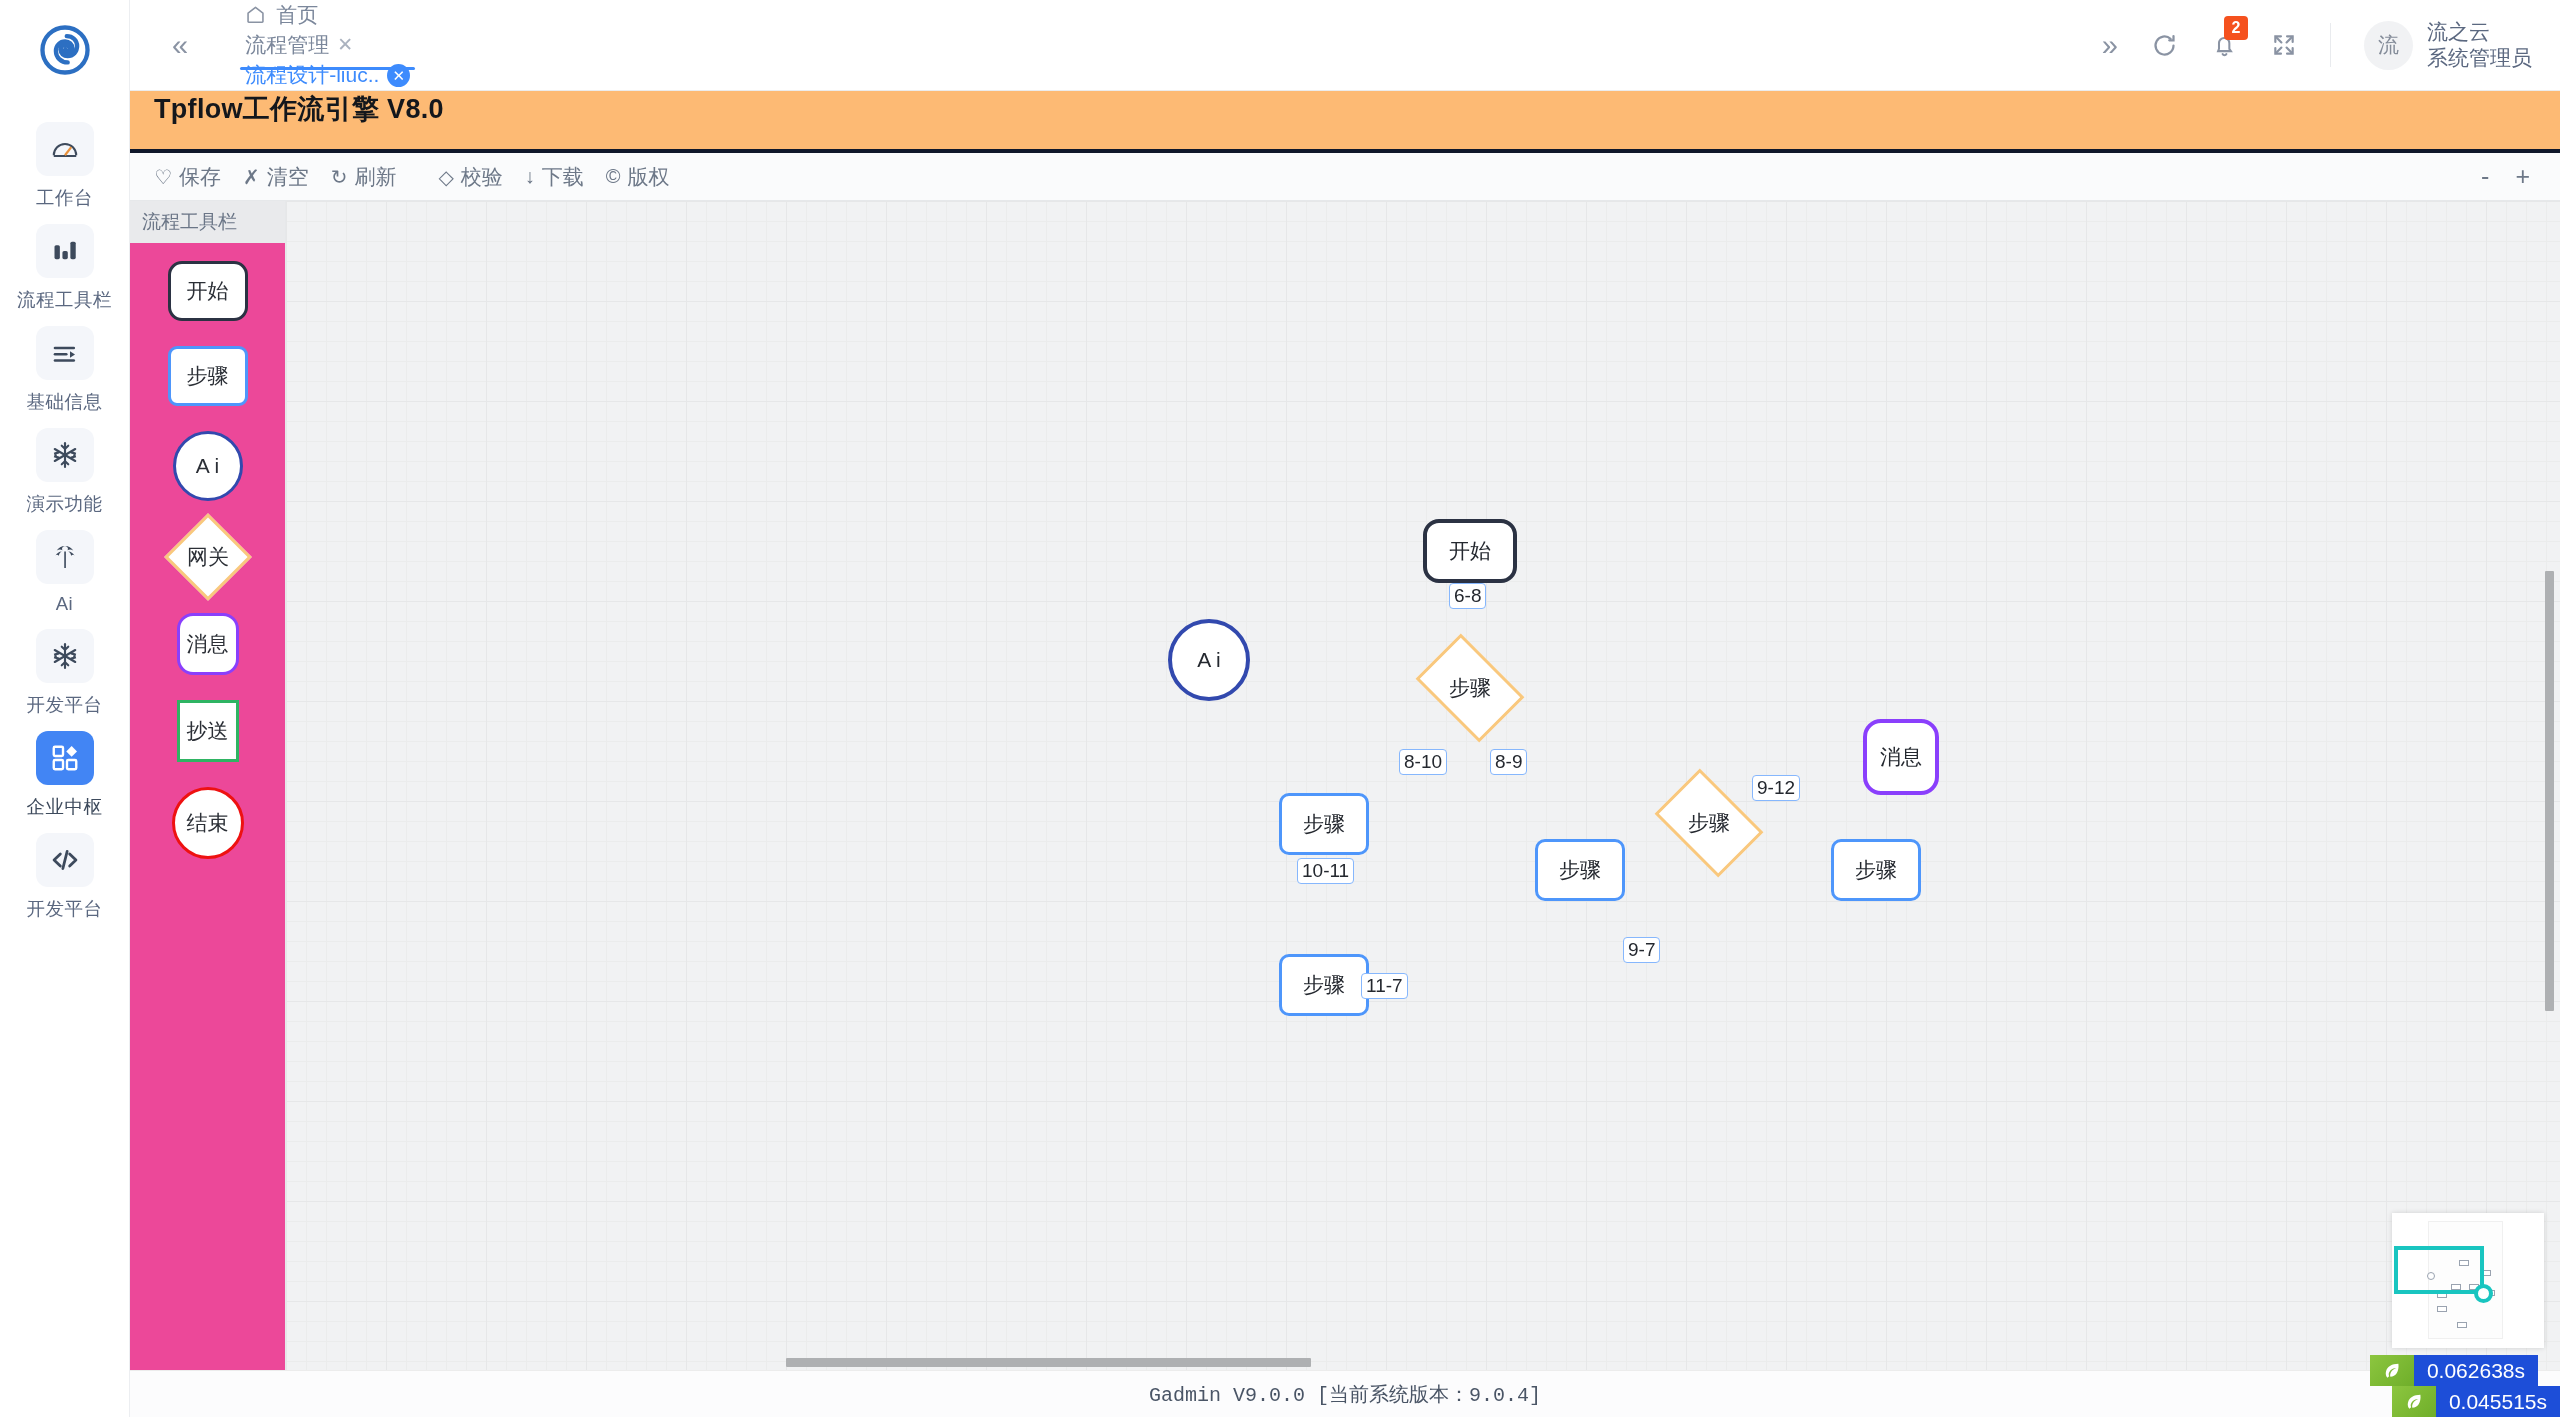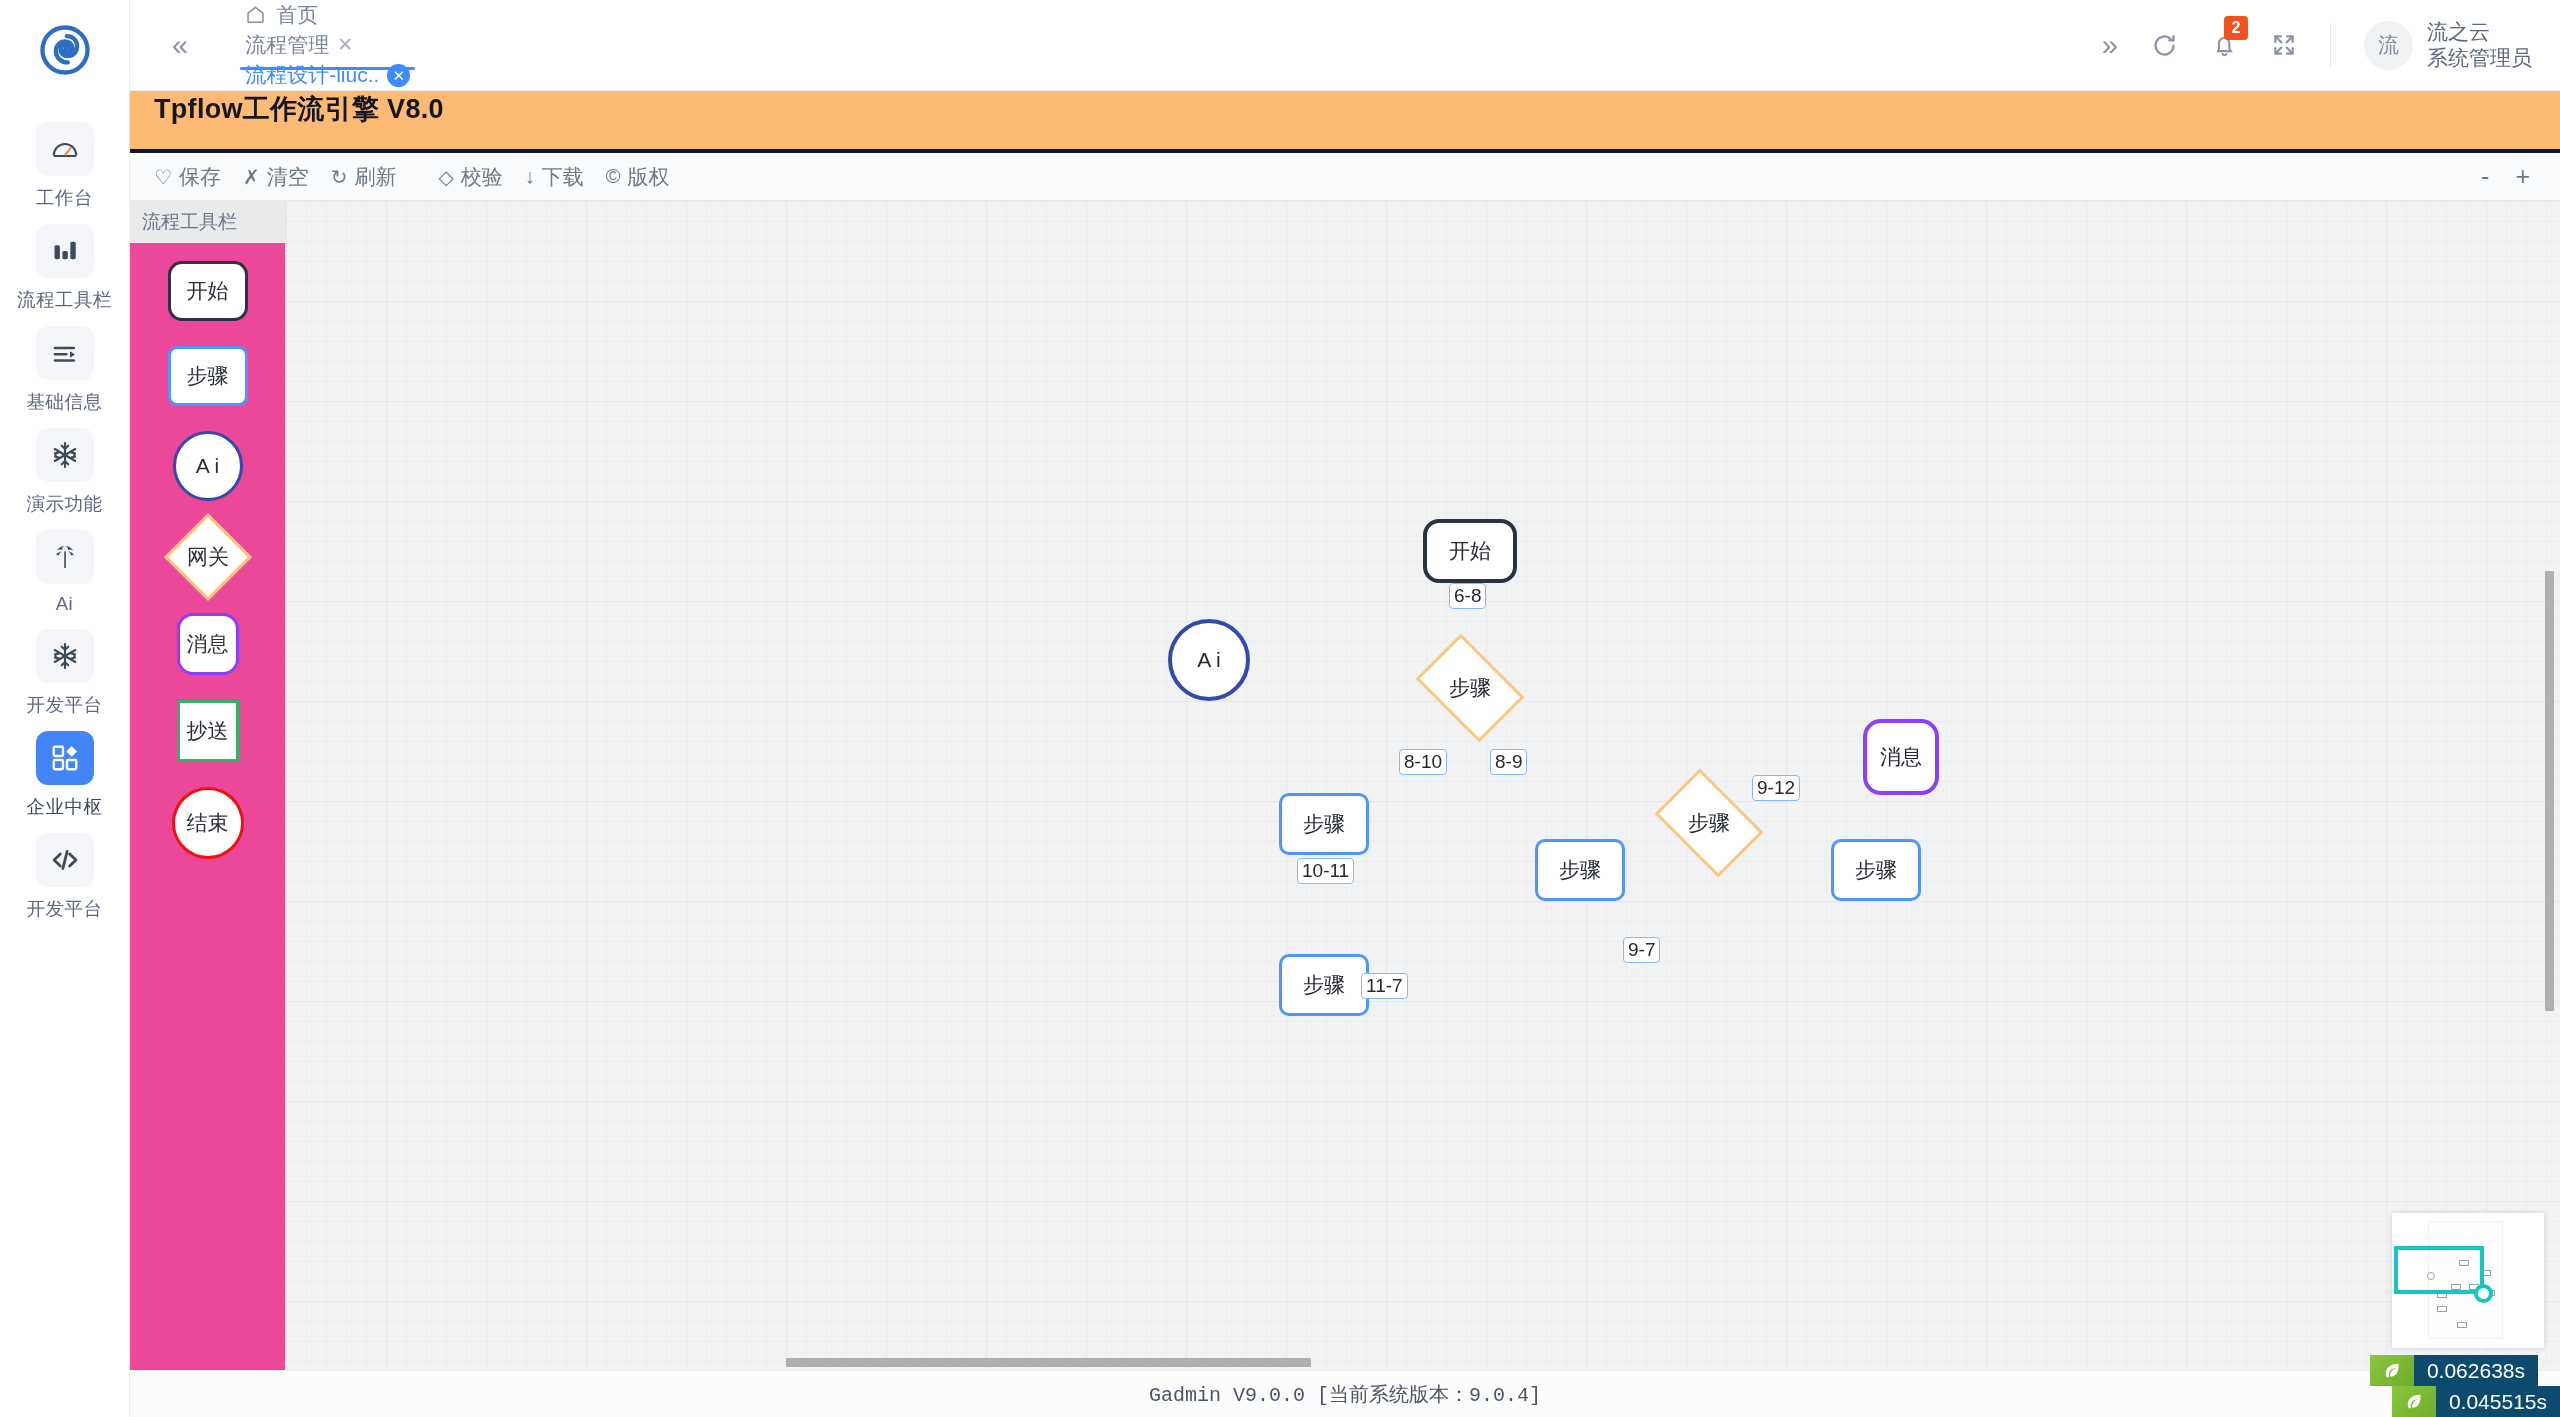--- a/index.html
+++ b/index.html
@@ -182,21 +182,21 @@
     height: 47px; background: #fcfcfd; border-top: 1px solid #ececec;
     display: flex; align-items: center; justify-content: center;
     font-size: 20px; color: #4a5costello; color: #4a5566; font-family: Liberation Mono, monospace;
   }
 
   
   .perf { position: absolute; right: 0; bottom: 0; display: flex; flex-direction: column; z-index: 40; }
   .perf-row { display: flex; align-items: center; height: 31px; }
   .perf-row.r2 { margin-left: 22px; }
   .perf-icon { width: 44px; height: 31px; background: linear-gradient(135deg,#8cc63f 0%,#6fae2a 100%); display: flex; align-items: center; justify-content: center; }
-  .perf-time { background: #0c4a6e; color: #ffffff; font-size: 21px; padding: 0 13px; height: 31px; display: flex; align-items: center; }
+  .perf-time { background: #1d4ed8; color: #ffffff; font-size: 21px; padding: 0 13px; height: 31px; display: flex; align-items: center; }
 </style>
 </head>
 <body>
 
 <div class="app">
 
   <aside class="sidebar">
     <div class="logo-wrap">
       <svg class="logo" viewBox="0 0 60 60">
         <path d="M30 4C15.6 4 4 15.6 4 30s11.6 26 26 26 26-11.6 26-26S44.4 4 30 4zm2 10c7 0 12 5 12 11.5S39.4 37 33 37c-4.6 0-8-3-8-7 0-3.4 2.4-6 5.6-6 2.6 0 4.6 1.8 4.6 4.2 0 1.8-1.2 3.2-2.9 3.2-1.1 0-2-.7-2.2-1.7-.9 1-.4 3.4 2.3 3.9 3.2.6 6.1-1.9 6.1-5.6 0-4.4-3.6-7.9-8.4-7.9-6 0-10.6 4.7-10.6 11 0 7.4 5.8 13.2 13.6 13.2" fill="none" stroke="#2c6fc2" stroke-width="5" stroke-linecap="round"></path>

